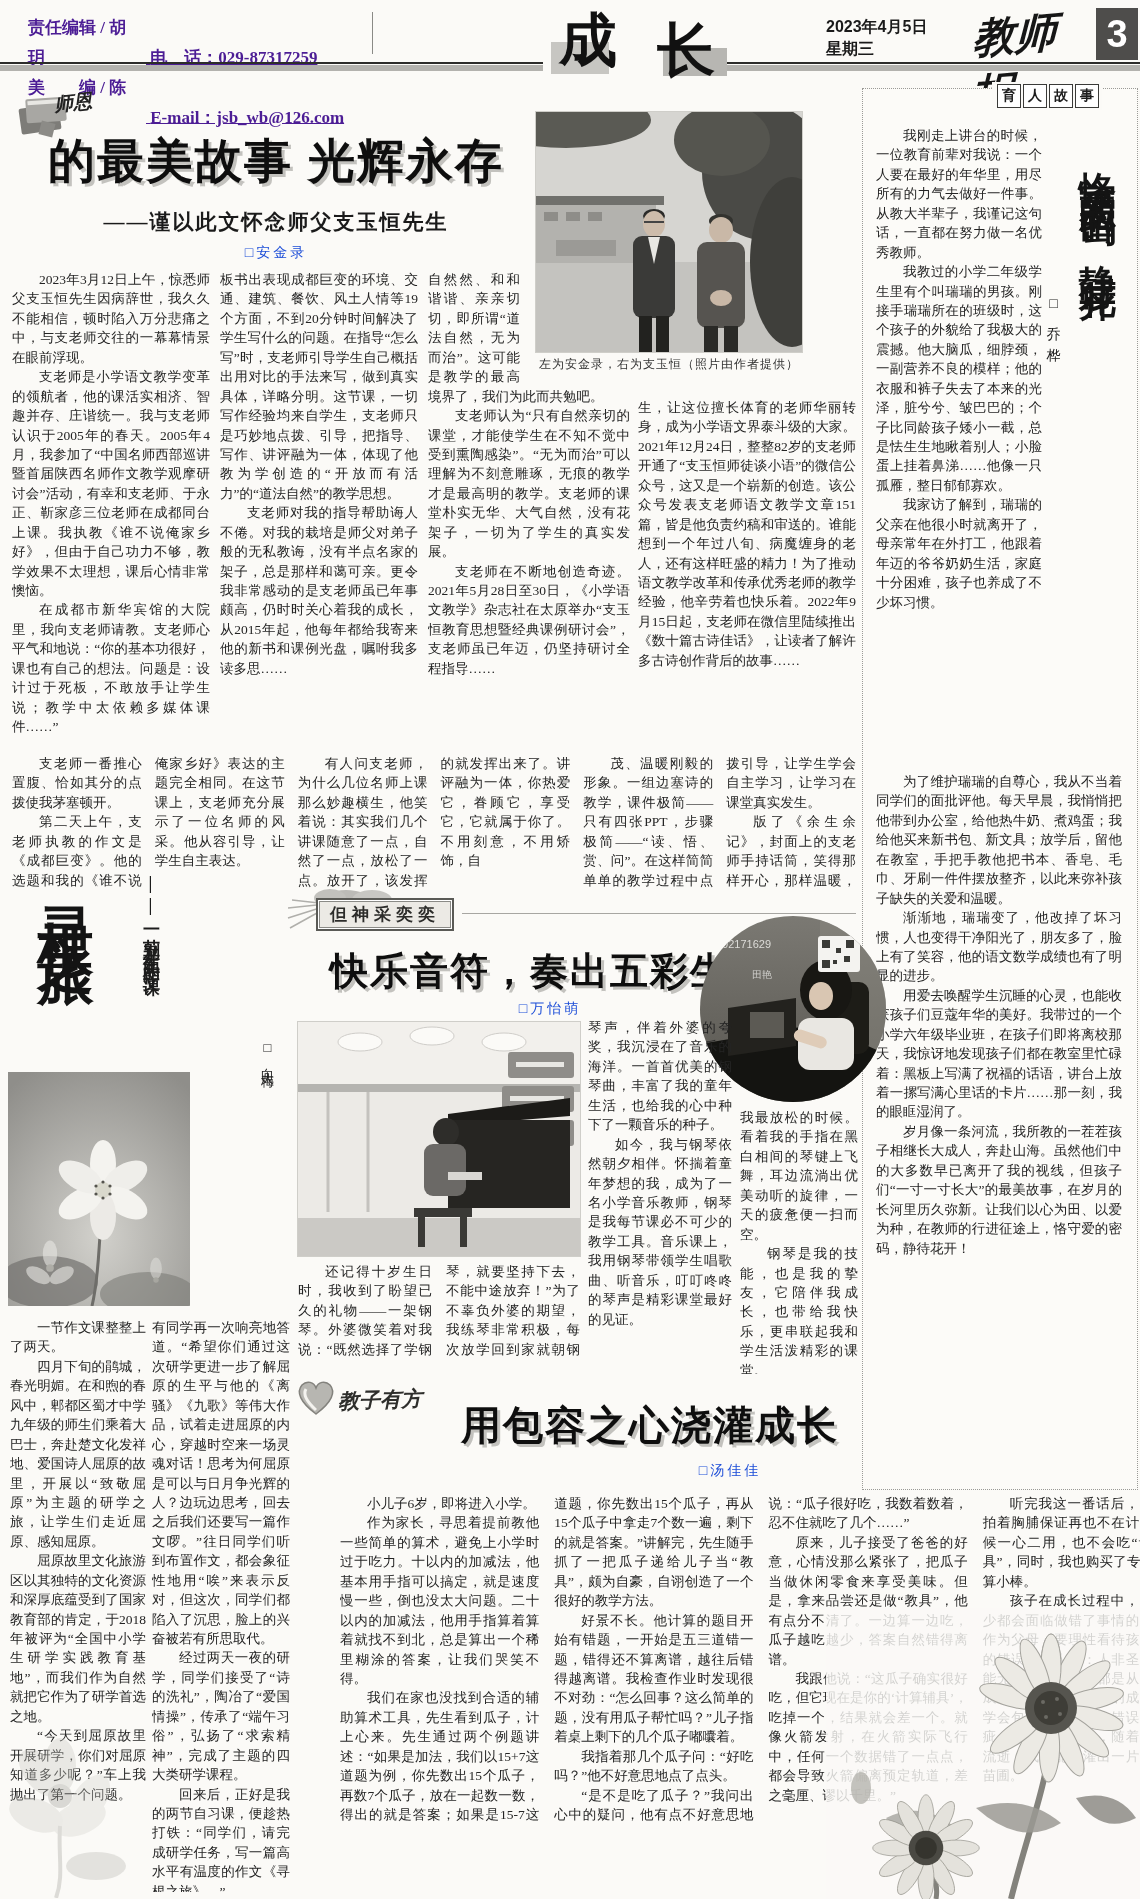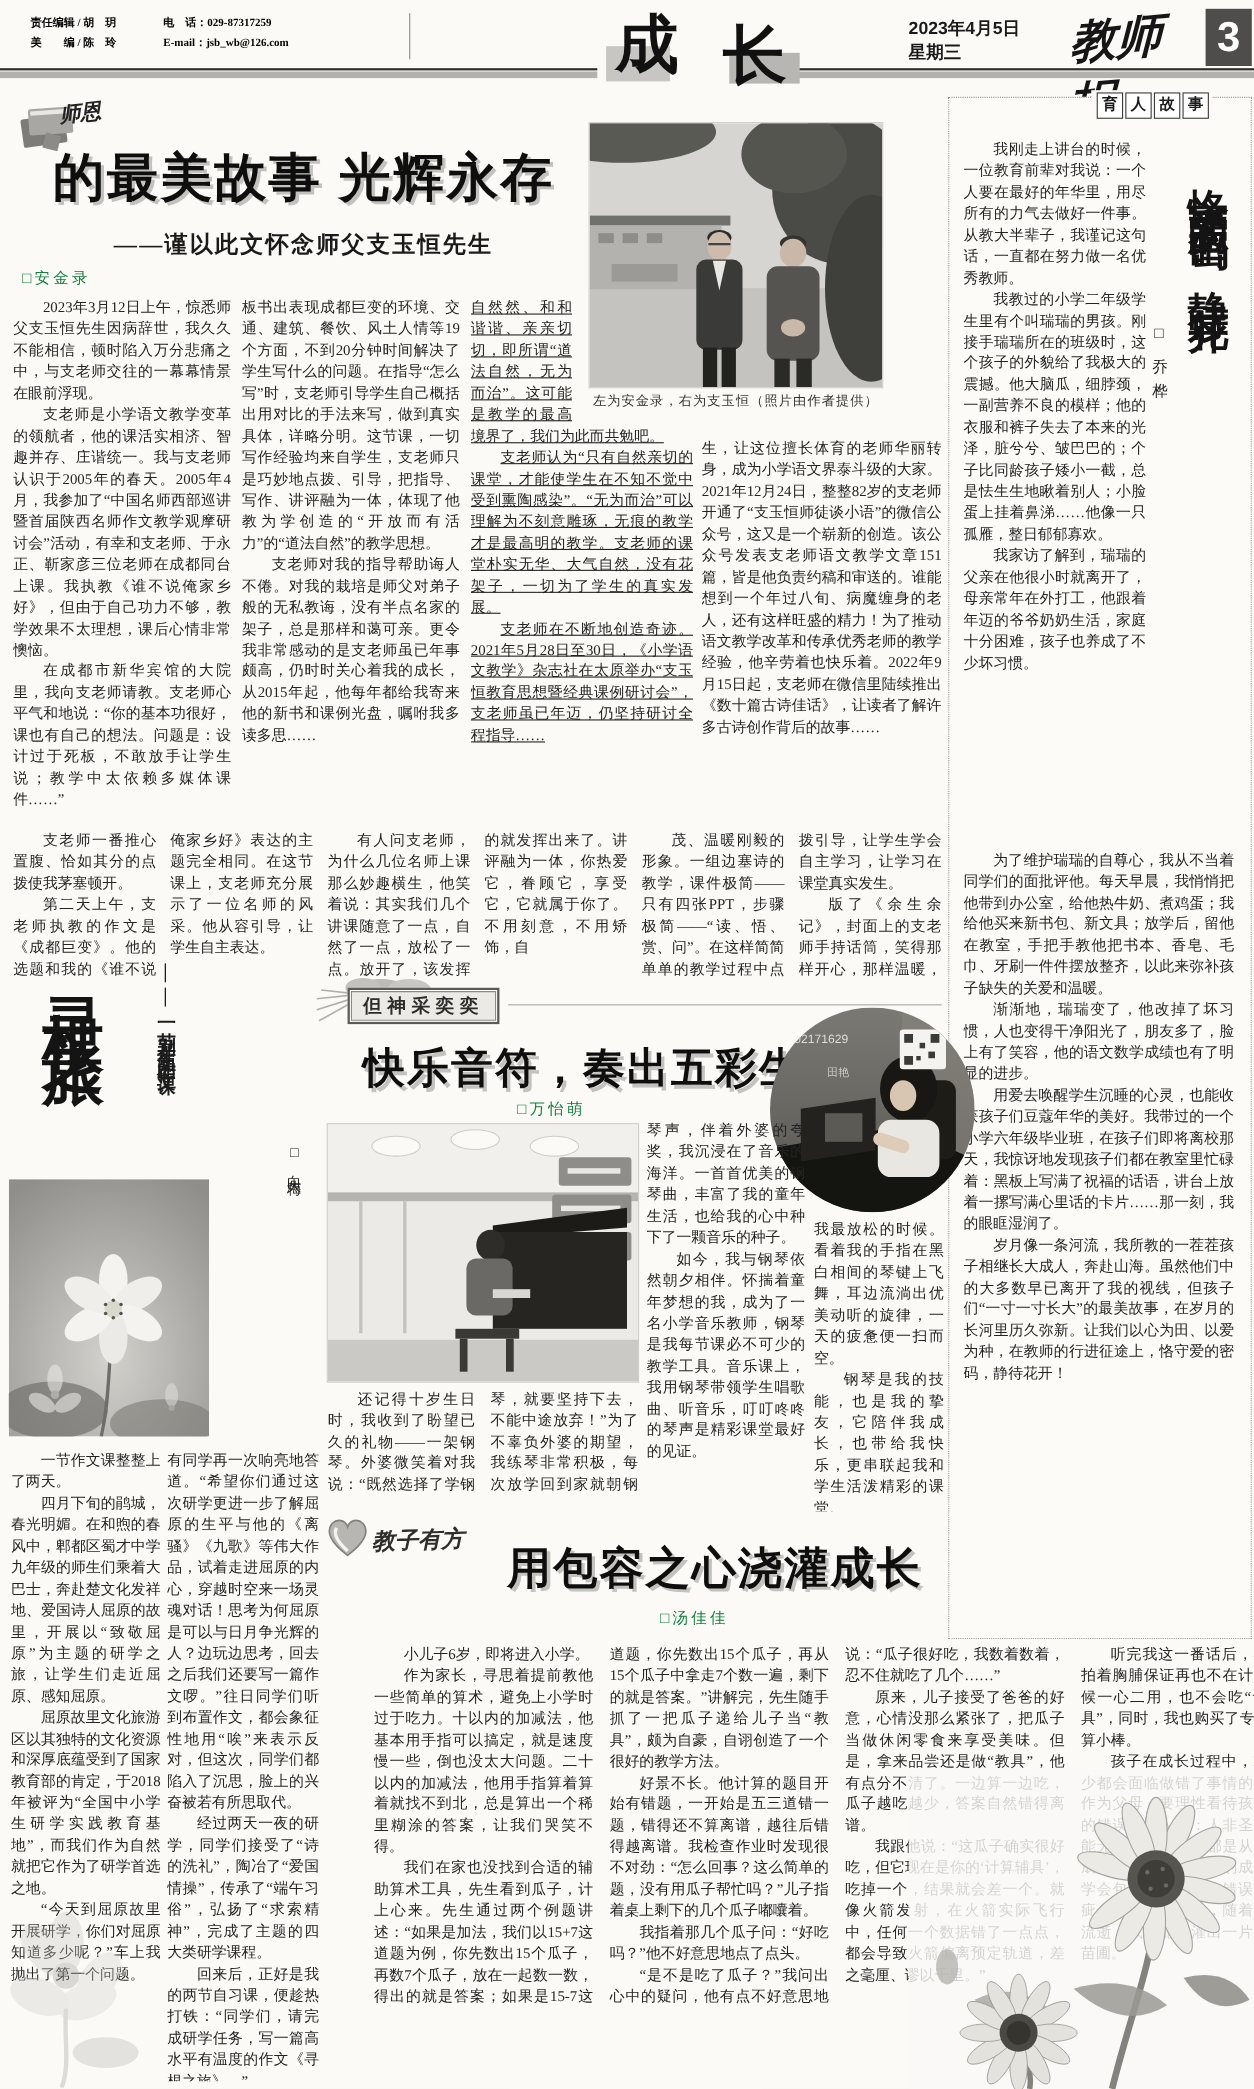--- a/index.html
+++ b/index.html
@@ -7,39 +7,39 @@
         font-family:"Liberation Serif",serif;color:#1c1c1c;}
   .abs{position:absolute;}
   .vtext{writing-mode:vertical-rl;}
   .body-text{font-size:13.5px;line-height:1.44;text-align:justify;color:#242424;overflow:hidden;}
   .body-text p{margin:0;text-indent:2em;}
   .cont p:first-child{text-indent:0;}
   .cols-6{column-count:6;column-gap:13px;}
   .cols-4{column-count:4;column-gap:15px;margin-left:44px;}
   .cols-2{column-count:2;column-gap:14px;}
   
-  .mast-left{left:28px;top:13px;font-size:10px;font-weight:bold;line-height:1.75;color:#000000;}
+  .mast-left{left:28px;top:13px;font-size:17px;font-weight:bold;line-height:1.75;color:#4c1d95;text-decoration:underline;}
   .mast-left .row span.c1{display:inline-block;width:118px;}
   .vdiv{left:372px;top:12px;width:1px;height:42px;background:#8a8a86;}
   .rule-a{height:2px;background:#2c2c2a;}
   .rule-b{height:6px;background:#b3b2ae;margin-top:1px;}
   .cz-wrap{left:545px;top:0px;width:220px;height:84px;}
   .cz-block{position:absolute;background:#c7c6c2;}
   .cz-char{position:absolute;font-family:"Liberation Serif",serif;font-weight:900;font-size:58px;color:#111;}
   .date-block{left:826px;top:16px;width:150px;font-family:"Liberation Sans",sans-serif;
               font-weight:bold;font-size:16px;line-height:1.4;color:#1a1a1a;}
   .paper-name{left:972px;top:6px;width:118px;font-size:42px;font-weight:900;font-style:italic;
               font-family:"DejaVu Serif",serif;transform:rotate(-5deg) skewX(-6deg);color:#161616;}
   .pageno{left:1096px;top:8px;width:42px;height:52px;background:#4e4d4b;color:#fff;text-align:center;
           line-height:52px;font-family:"Liberation Sans",sans-serif;font-weight:900;font-size:38px;}
   
   .headline{font-family:"Liberation Sans",sans-serif;font-weight:900;color:#0e0e0e;
             text-shadow:3px 3px 0 #c3c2be;letter-spacing:2px;text-align:center;}
   .subtitle{font-size:21px;letter-spacing:2px;text-align:center;font-weight:bold;color:#1a1a1a;}
-  .byline{font-size:14px;text-align:left;letter-spacing:3px;color:#15803d;}
+  .byline{font-size:14px;text-align:center;letter-spacing:3px;color:#1d4ed8;}
   .caption{font-size:12px;text-align:center;letter-spacing:1px;color:#333;}
   .photo-frame{outline:1px solid #cfcec9;}
   .spacer-r{float:right;width:110px;height:104px;}
   
   .tag-boxes{background:#fbfaf7;padding:2px 3px;}
   .tag-boxes span{display:inline-block;width:22px;height:22px;border:1px solid #3a3a38;margin-left:2px;
                   font-size:14px;font-weight:bold;text-align:center;line-height:22px;background:#fff;}
   .leyi-box{border:2px solid #5a5a56;box-shadow:0 0 0 1px #fff inset,0 0 0 2px #8a8a86 inset;
             background:#eceae5;padding:3px 12px;font-size:17px;font-weight:bold;letter-spacing:5px;color:#2c2c2a;}
   .hairline{height:1px;background:#a7a6a2;}
@@ -132,21 +132,21 @@
 
   <div class="abs body-text" style="left:12px;top:270px;width:198px;height:476px;">
       <p>2023年3月12日上午，惊悉师父支玉恒先生因病辞世，我久久不能相信，顿时陷入万分悲痛之中，与支老师交往的一幕幕情景在眼前浮现。</p>
       <p>支老师是小学语文教学变革的领航者，他的课活实相济、智趣并存、庄谐统一。我与支老师认识于2005年的春天。2005年4月，我参加了“中国名师西部巡讲暨首届陕西名师作文教学观摩研讨会”活动，有幸和支老师、于永正、靳家彦三位老师在成都同台上课。我执教《谁不说俺家乡好》，但由于自己功力不够，教学效果不太理想，课后心情非常懊恼。</p>
       <p>在成都市新华宾馆的大院里，我向支老师请教。支老师心平气和地说：“你的基本功很好，课也有自己的想法。问题是：设计过于死板，不敢放手让学生说；教学中太依赖多媒体课件……”</p>
     </div>
   <div class="abs body-text cont" style="left:220px;top:270px;width:198px;height:476px;">
       <p>板书出表现成都巨变的环境、交通、建筑、餐饮、风土人情等19个方面，不到20分钟时间解决了学生写什么的问题。在指导“怎么写”时，支老师引导学生自己概括出用对比的手法来写，做到真实具体，详略分明。这节课，一切写作经验均来自学生，支老师只是巧妙地点拨、引导，把指导、写作、讲评融为一体，体现了他教为学创造的“开放而有活力”的“道法自然”的教学思想。</p>
       <p>支老师对我的指导帮助诲人不倦。对我的栽培是师父对弟子般的无私教诲，没有半点名家的架子，总是那样和蔼可亲。更令我非常感动的是支老师虽已年事颇高，仍时时关心着我的成长，从2015年起，他每年都给我寄来他的新书和课例光盘，嘱咐我多读多思……</p>
     </div>
-  <div class="abs body-text cont" style="left:428px;top:270px;width:202px;height:476px;text-decoration:underline;">
+  <div class="abs body-text cont" style="left:428px;top:270px;width:202px;height:476px;">
     <span class="spacer-r"></span>
     <span class="bind-paras-host"><p>自然然、和和谐谐、亲亲切切，即所谓“道法自然，无为而治”。这可能是教学的最高境界了，我们为此而共勉吧。</p><p>支老师认为“只有自然亲切的课堂，才能使学生在不知不觉中受到熏陶感染”。“无为而治”可以理解为不刻意雕琢，无痕的教学才是最高明的教学。支老师的课堂朴实无华、大气自然，没有花架子，一切为了学生的真实发展。</p><p>支老师在不断地创造奇迹。2021年5月28日至30日，《小学语文教学》杂志社在太原举办“支玉恒教育思想暨经典课例研讨会”，支老师虽已年迈，仍坚持研讨全程指导……</p></span>
   </div>
   <div class="abs body-text cont" style="left:638px;top:398px;width:218px;height:362px;">
       <p>生，让这位擅长体育的老师华丽转身，成为小学语文界泰斗级的大家。2021年12月24日，整整82岁的支老师开通了“支玉恒师徒谈小语”的微信公众号，这又是一个崭新的创造。该公众号发表支老师语文教学文章151篇，皆是他负责约稿和审送的。谁能想到一个年过八旬、病魔缠身的老人，还有这样旺盛的精力！为了推动语文教学改革和传承优秀老师的教学经验，他辛劳着也快乐着。2022年9月15日起，支老师在微信里陆续推出《数十篇古诗佳话》，让读者了解许多古诗创作背后的故事……</p>
     </div>
   <div class="abs body-text cols-6" style="left:12px;top:754px;width:844px;height:148px;">
       <p>支老师一番推心置腹、恰如其分的点拨使我茅塞顿开。</p>
       <p>第二天上午，支老师执教的作文是《成都巨变》。他的选题和我的《谁不说俺家乡好》表达的主题完全相同。在这节课上，支老师充分展示了一位名师的风采。他从容引导，让学生自主表达。</p>
       <p>有人问支老师，为什么几位名师上课那么妙趣横生，他笑着说：其实我们几个讲课随意了一点，自然了一点，放松了一点。放开了，该发挥的就发挥出来了。讲评融为一体，你热爱它，眷顾它，享受它，它就属于你了。不用刻意，不用矫饰，自</p>

